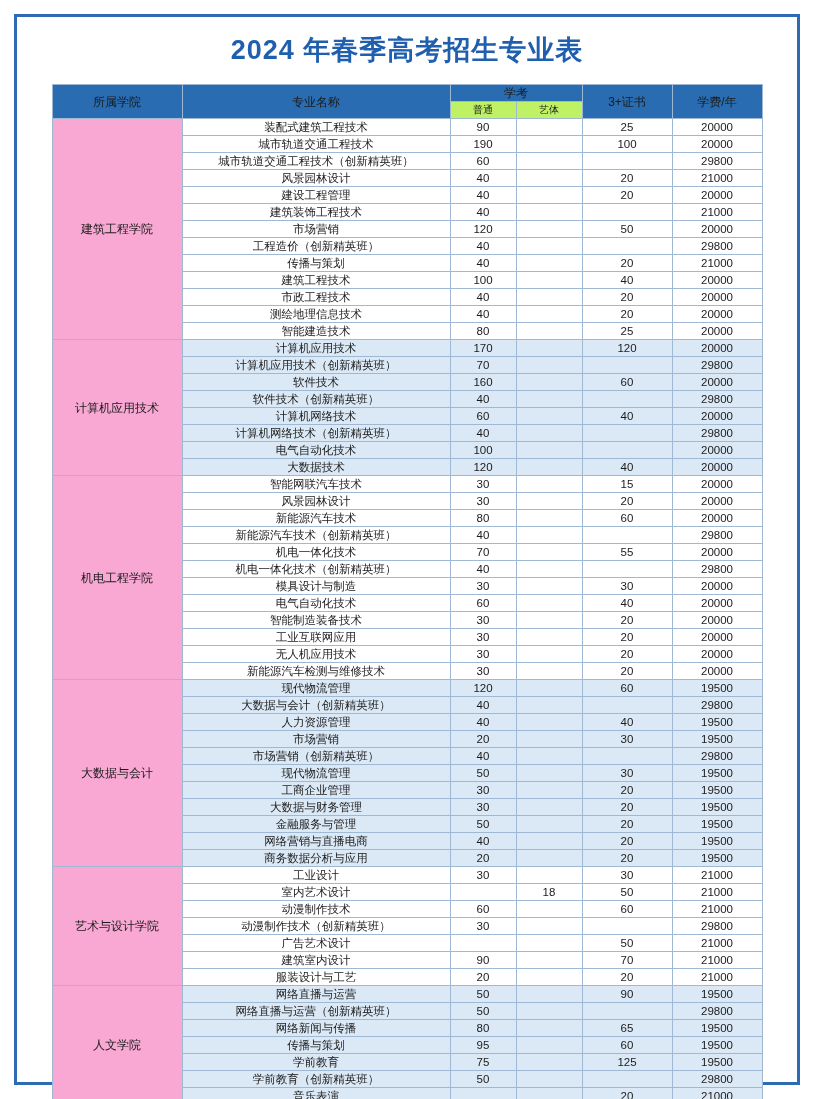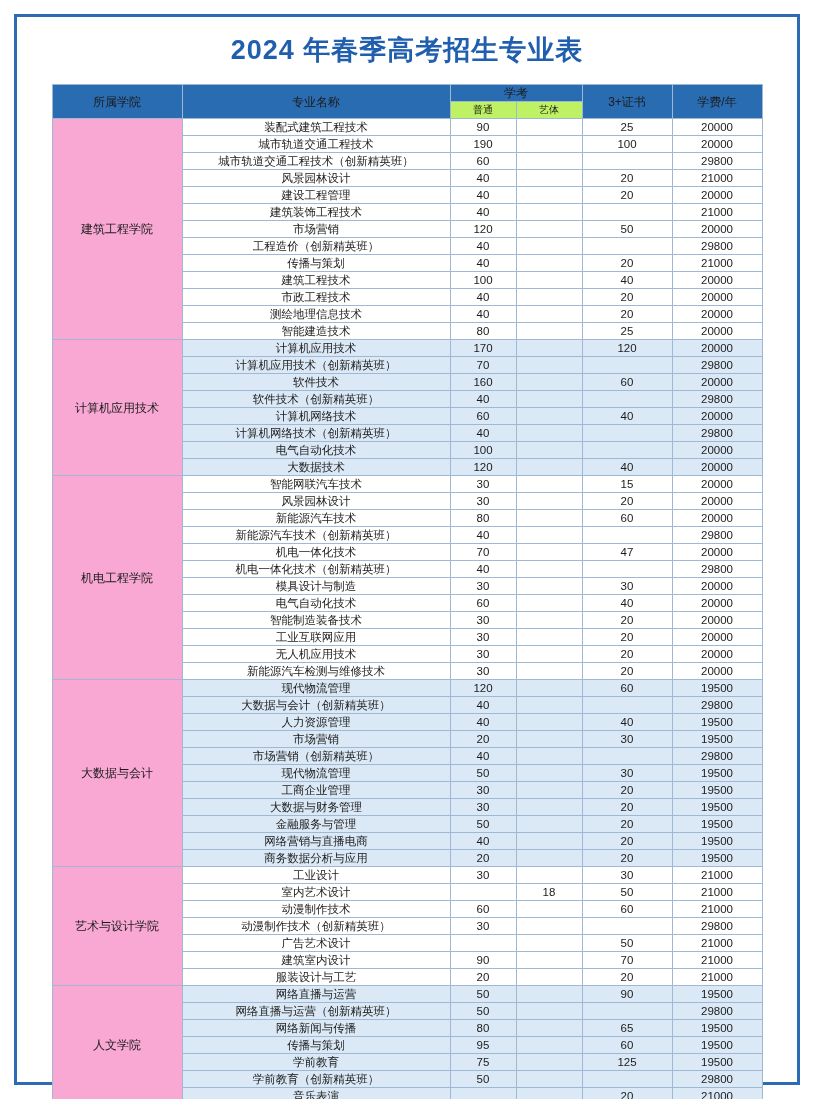--- a/index.html
+++ b/index.html
@@ -307,21 +307,21 @@
             <td class="major">新能源汽车技术（创新精英班）</td>
             <td class="num">40</td>
             <td class="num"></td>
             <td class="num"></td>
             <td class="num">29800</td>
           </tr>
           <tr class="band-white">
             <td class="major">机电一体化技术</td>
             <td class="num">70</td>
             <td class="num"></td>
-            <td class="num">47</td>
+            <td class="num">55</td>
             <td class="num">20000</td>
           </tr>
           <tr class="band-white">
             <td class="major">机电一体化技术（创新精英班）</td>
             <td class="num">40</td>
             <td class="num"></td>
             <td class="num"></td>
             <td class="num">29800</td>
           </tr>
           <tr class="band-white">

